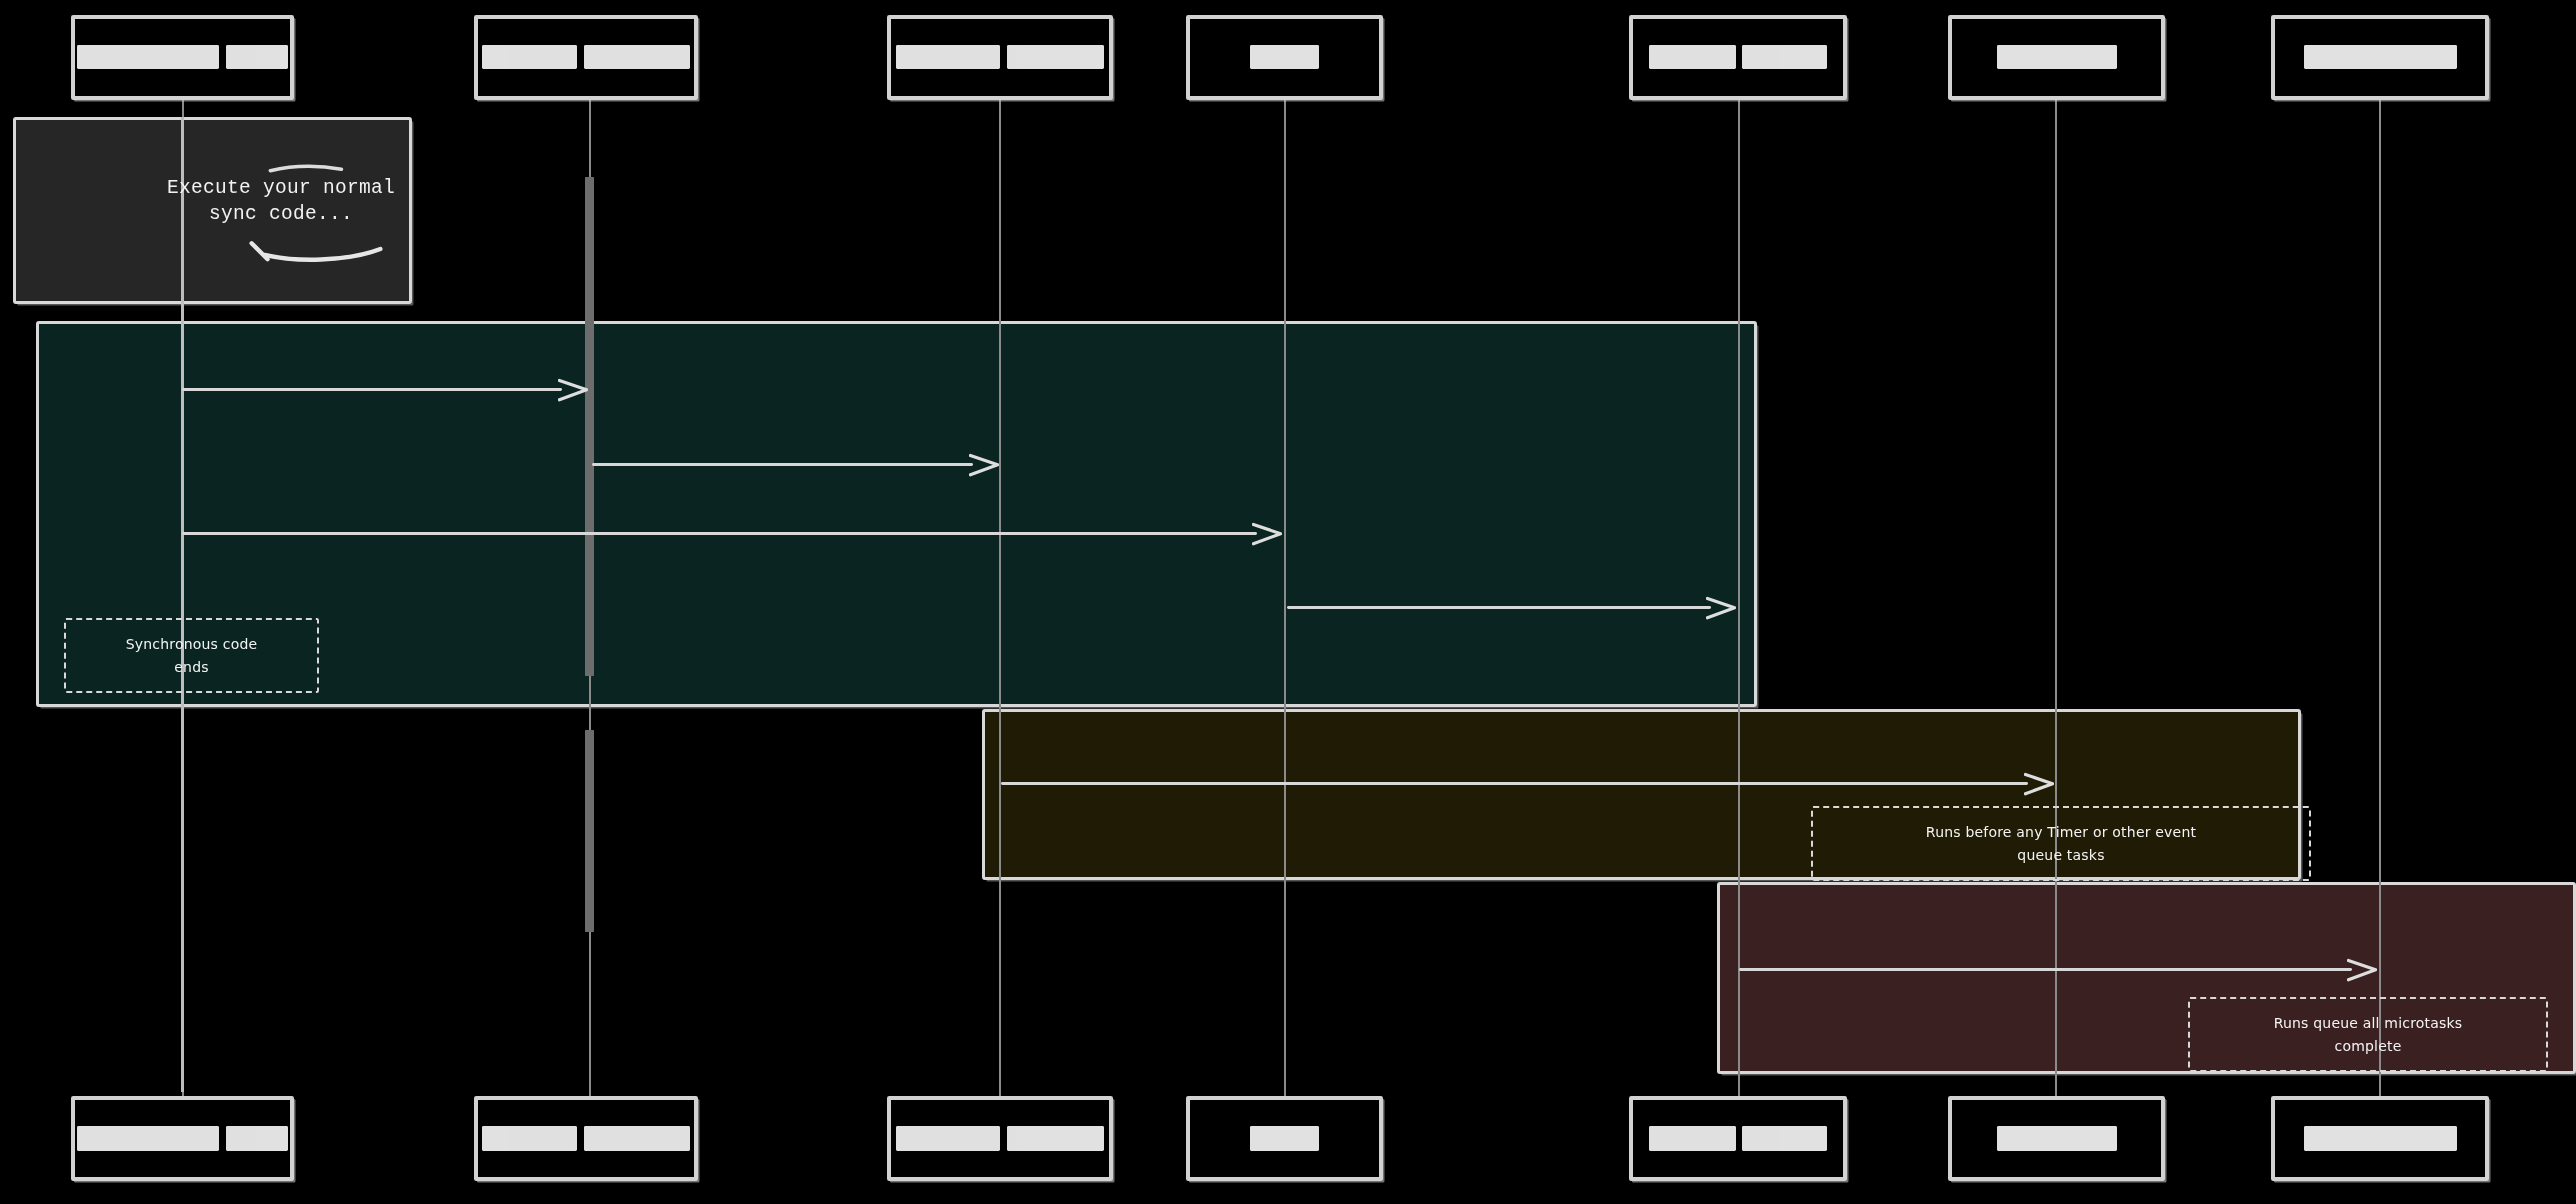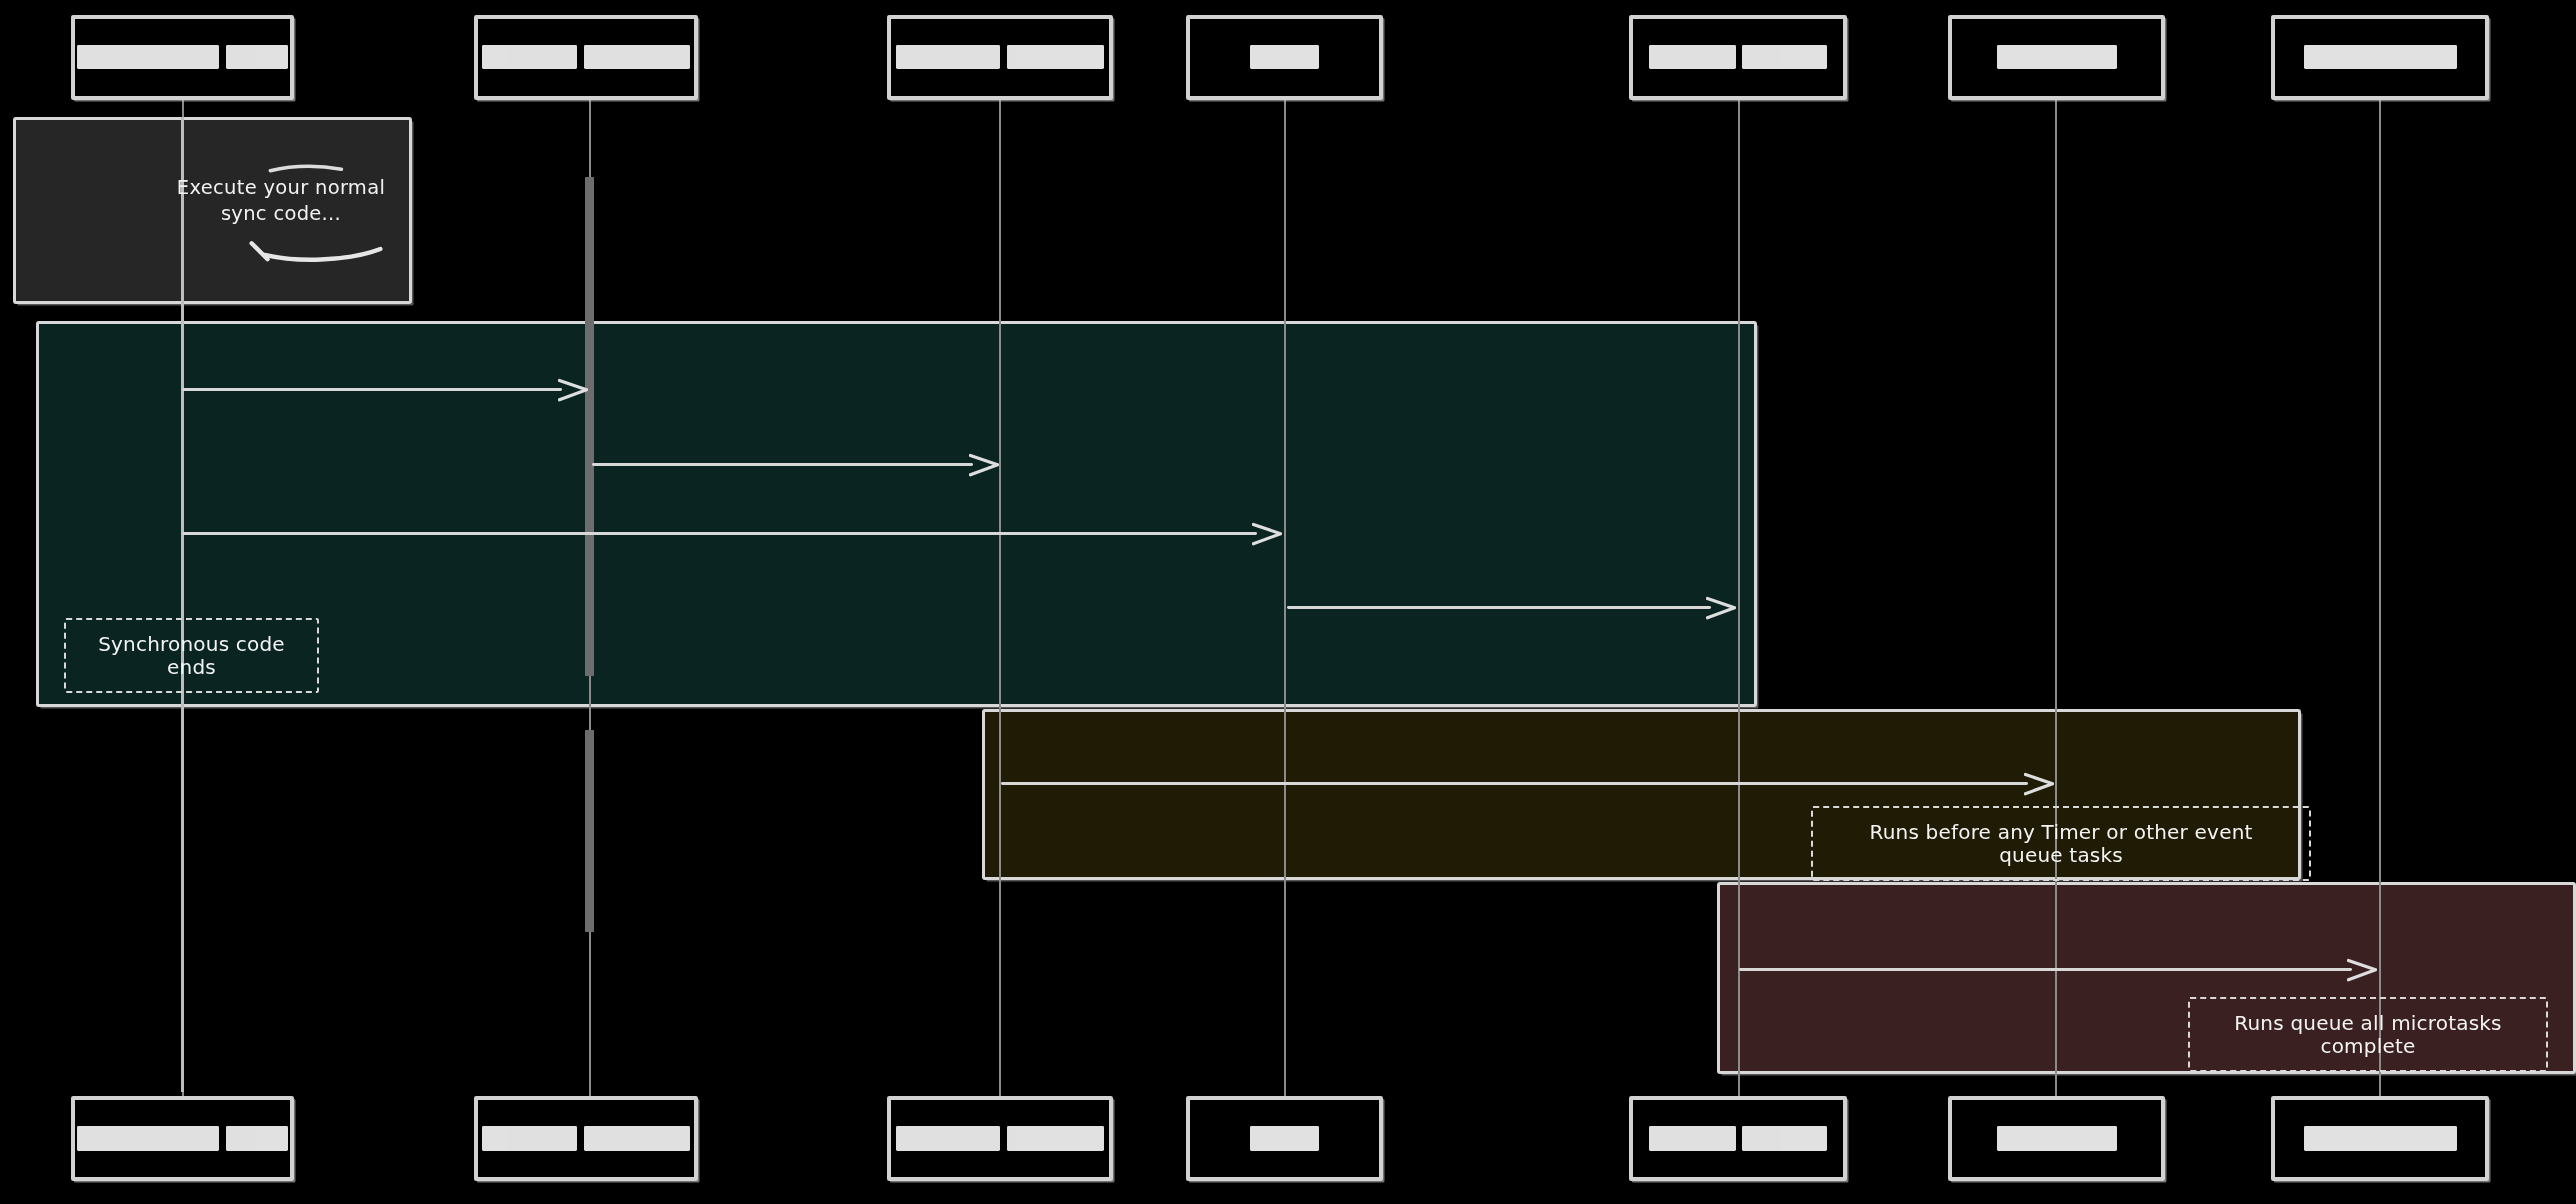--- a/index.html
+++ b/index.html
@@ -50,39 +50,40 @@
   .msg .arrowhead{position:absolute;top:-12.3px;width:29px;height:27.5px;}
   .msg .arrowhead svg{display:block;}
 
   
   .note{
     position:absolute;box-sizing:border-box;
     border:2.9px dashed #d9d9d9;
     border-radius:2.2px;
     color:#f4f4f4;
     font-family:"DejaVu Sans",sans-serif;
-    font-size:20px;
+    font-size:14px;
     line-height:22.4px;
     text-align:center;
     display:flex;align-items:center;justify-content:center;
     padding:2.9px 7.2px;
     background:transparent;
     letter-spacing:0.2px;
   }
 
   
   .scribble{position:absolute;pointer-events:none;}
   .blocknote{
     position:absolute;
     color:#f2f2f2;
     font-size:19.5px;line-height:26px;
     text-align:center;
     letter-spacing:0.3px;
     white-space:pre-line;
     transform:translateX(-50%);
+    font-family:Liberation Mono, monospace;
   }
 </style>
 </head>
 <body>
 
 <div id="canvas">
 
   <div id="regions">
       <div class="region" style="left: 13px; top: 117px; width: 399px; height: 187px; background: rgb(38, 38, 38);"></div>
       <div class="region" style="left: 36px; top: 321px; width: 1721px; height: 386px; background: rgb(10, 36, 34);"></div>

